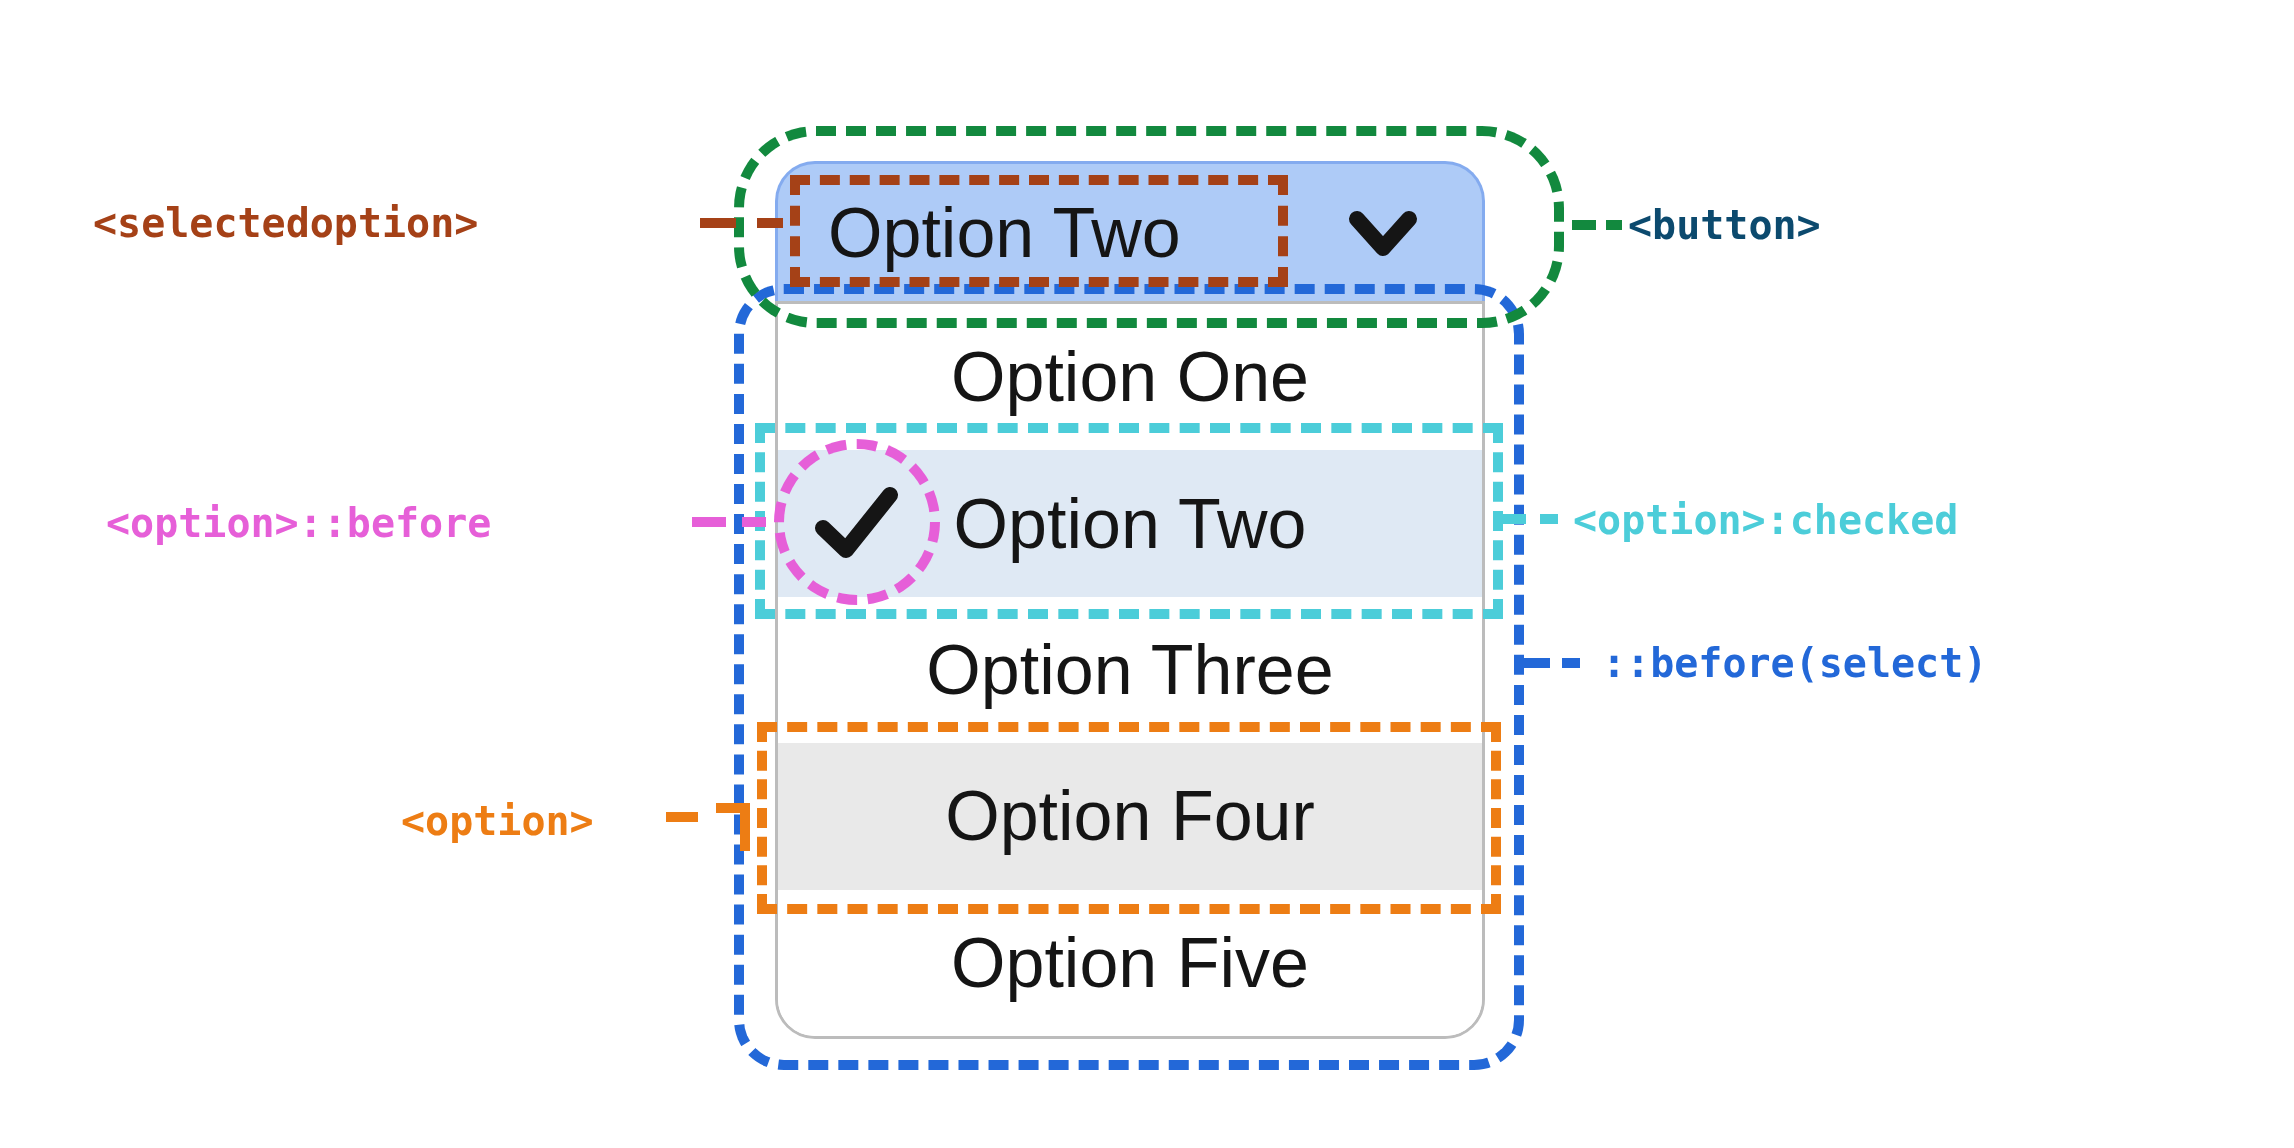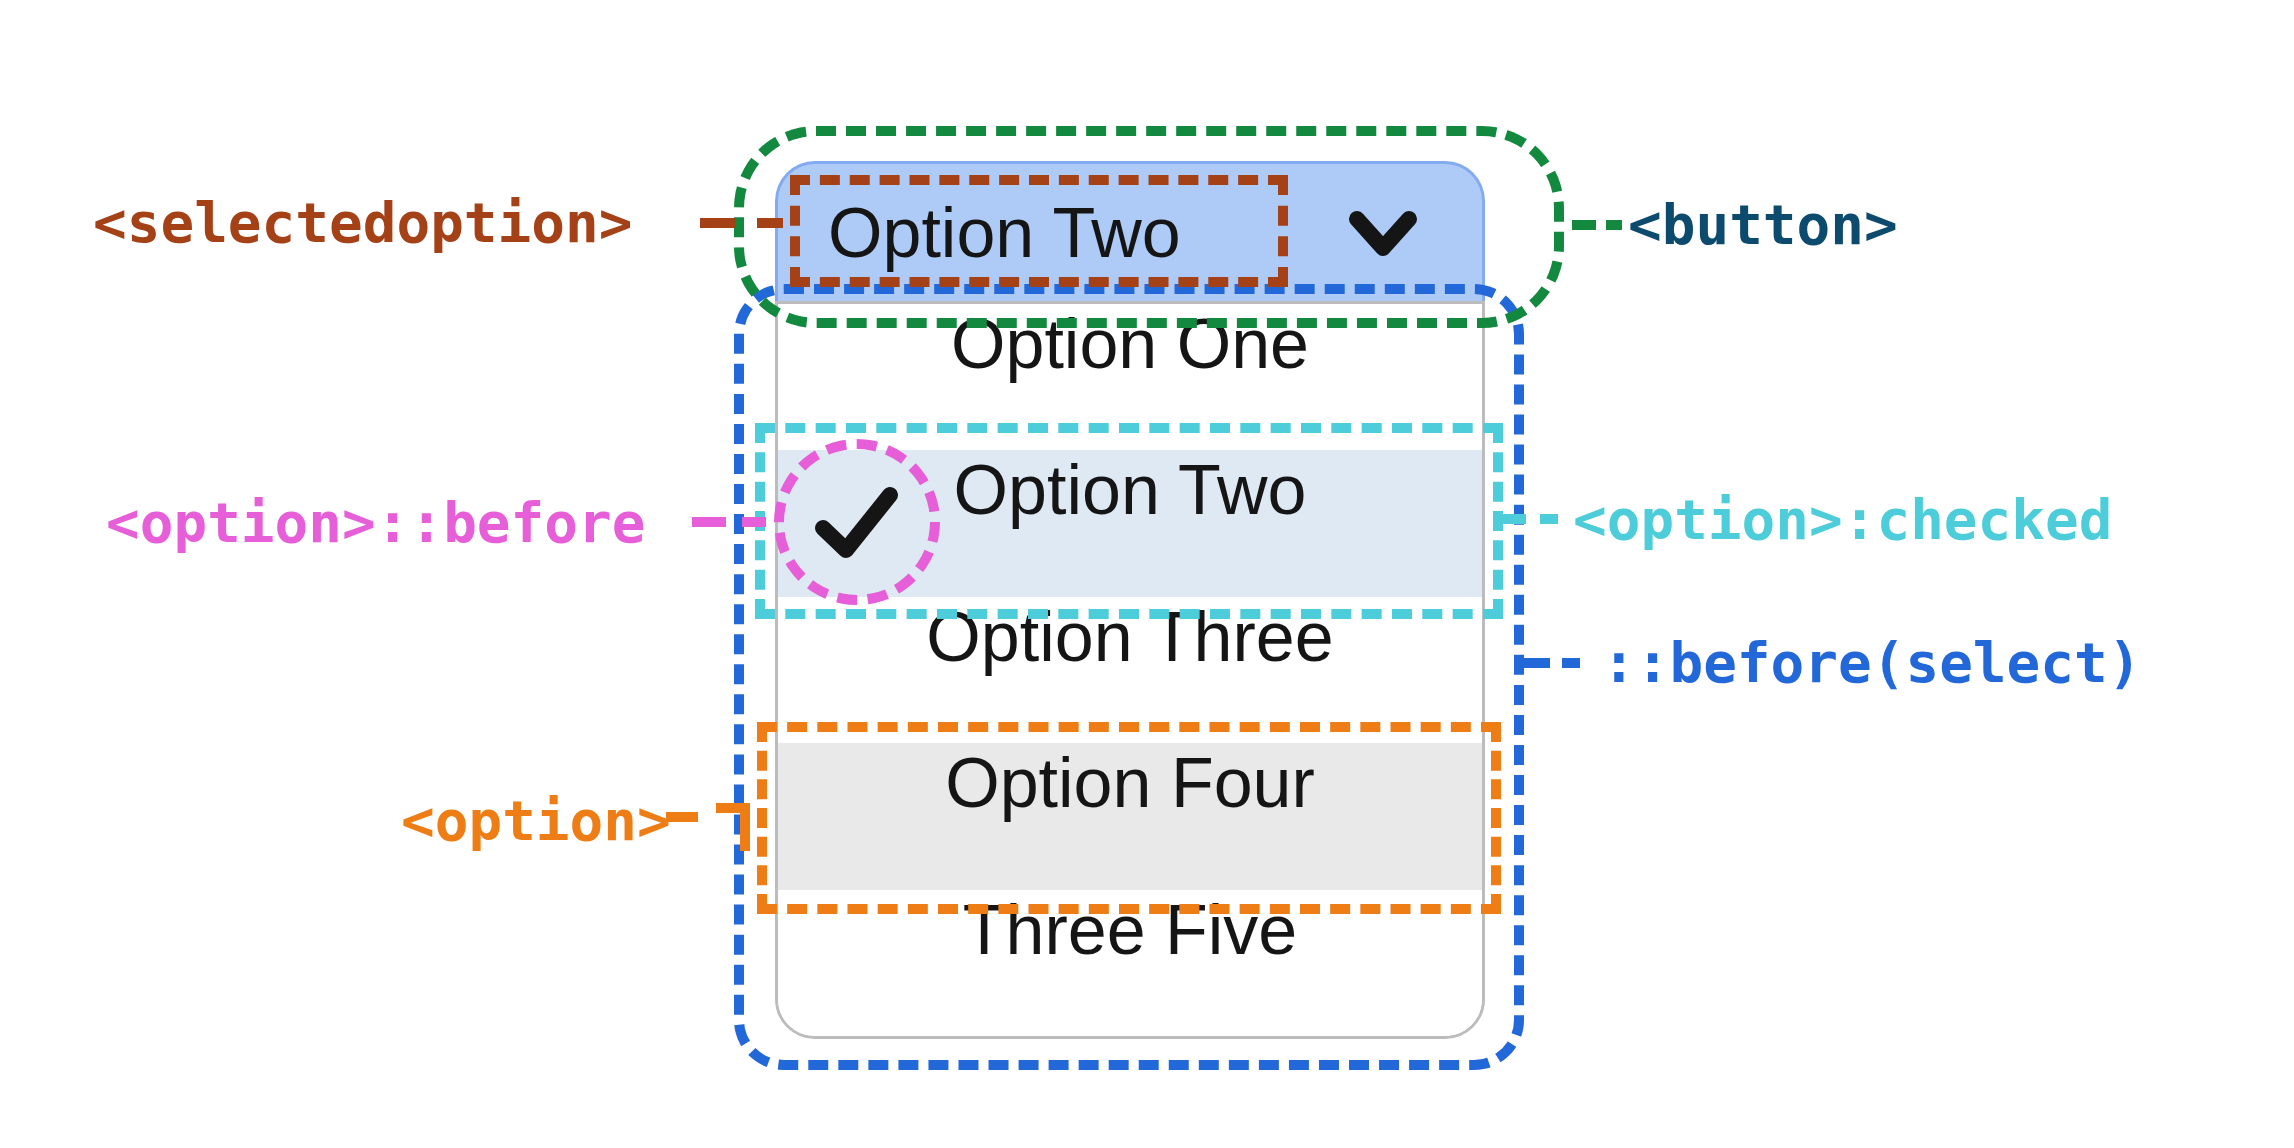--- a/index.html
+++ b/index.html
@@ -34,21 +34,21 @@
     box-sizing:border-box;
     background:#ffffff;
     border:3px solid #bcbcbc;
     border-radius:0 0 40px 40px;
     overflow:hidden;
     display:flex;flex-direction:column;
     z-index:1;
   }
   .option-row{
     position:relative;flex:1;
-    display:flex;justify-content:center;
+    display:flex;align-items:center;justify-content:center;
     font-size:70px;color:#151515;white-space:nowrap;
     background:#ffffff;
   }
   .option-row.checked{background:#dfe9f4;}
   .option-row.highlighted{background:#e9e9e9;}
   .option-row .checkmark{
     position:absolute;left:32px;top:32px;width:92px;height:82px;
   }
   
   .ann{position:absolute;box-sizing:border-box;background:transparent;}
@@ -73,21 +73,21 @@
     border:10px dashed #a54117;z-index:5;
   }
   .ann-before{
     left:774px;top:439px;width:166px;height:166px;
     border:10px dashed #e65fd8;border-radius:50%;z-index:6;
   }
   
   .lbl{
     position:absolute;z-index:7;
     font-family:"DejaVu Sans Mono","Liberation Mono",monospace;
-    font-weight:bold;font-size:56px;line-height:62px;white-space:nowrap;text-align:right;
+    font-weight:bold;font-size:40px;line-height:62px;white-space:nowrap;text-align:right;
   }
   .lbl.brown{color:#a54117;}
   .lbl.green{color:#0c4a6e;}
   .lbl.magenta{color:#e65fd8;margin-left:12px;}
   .lbl.cyan{color:#4ccdd9;}
   .lbl.blue{color:#2368d8;}
   .lbl.orange{color:#ed7d14;margin-left:38px;}
   .lbl-selectedoption{left:93px;top:192px;}
   .lbl-button{left:1628px;top:194px;}
   .lbl-before{left:94px;top:492px;}
@@ -125,21 +125,21 @@
       </svg>
       <span>Option Two</span>
     </div>
     <div class="option-row">
       <span>Option Three</span>
     </div>
     <div class="option-row highlighted">
       <span>Option Four</span>
     </div>
     <div class="option-row">
-      <span>Three Five</span>
+      <span>Option Five</span>
     </div>
   </div>
 
   <div class="ann ann-picker"></div>
   <div class="ann ann-checked"></div>
   <div class="ann ann-option"></div>
   <div class="ann ann-button"></div>
   <div class="ann ann-selected"></div>
   <div class="ann ann-before"></div>
 

